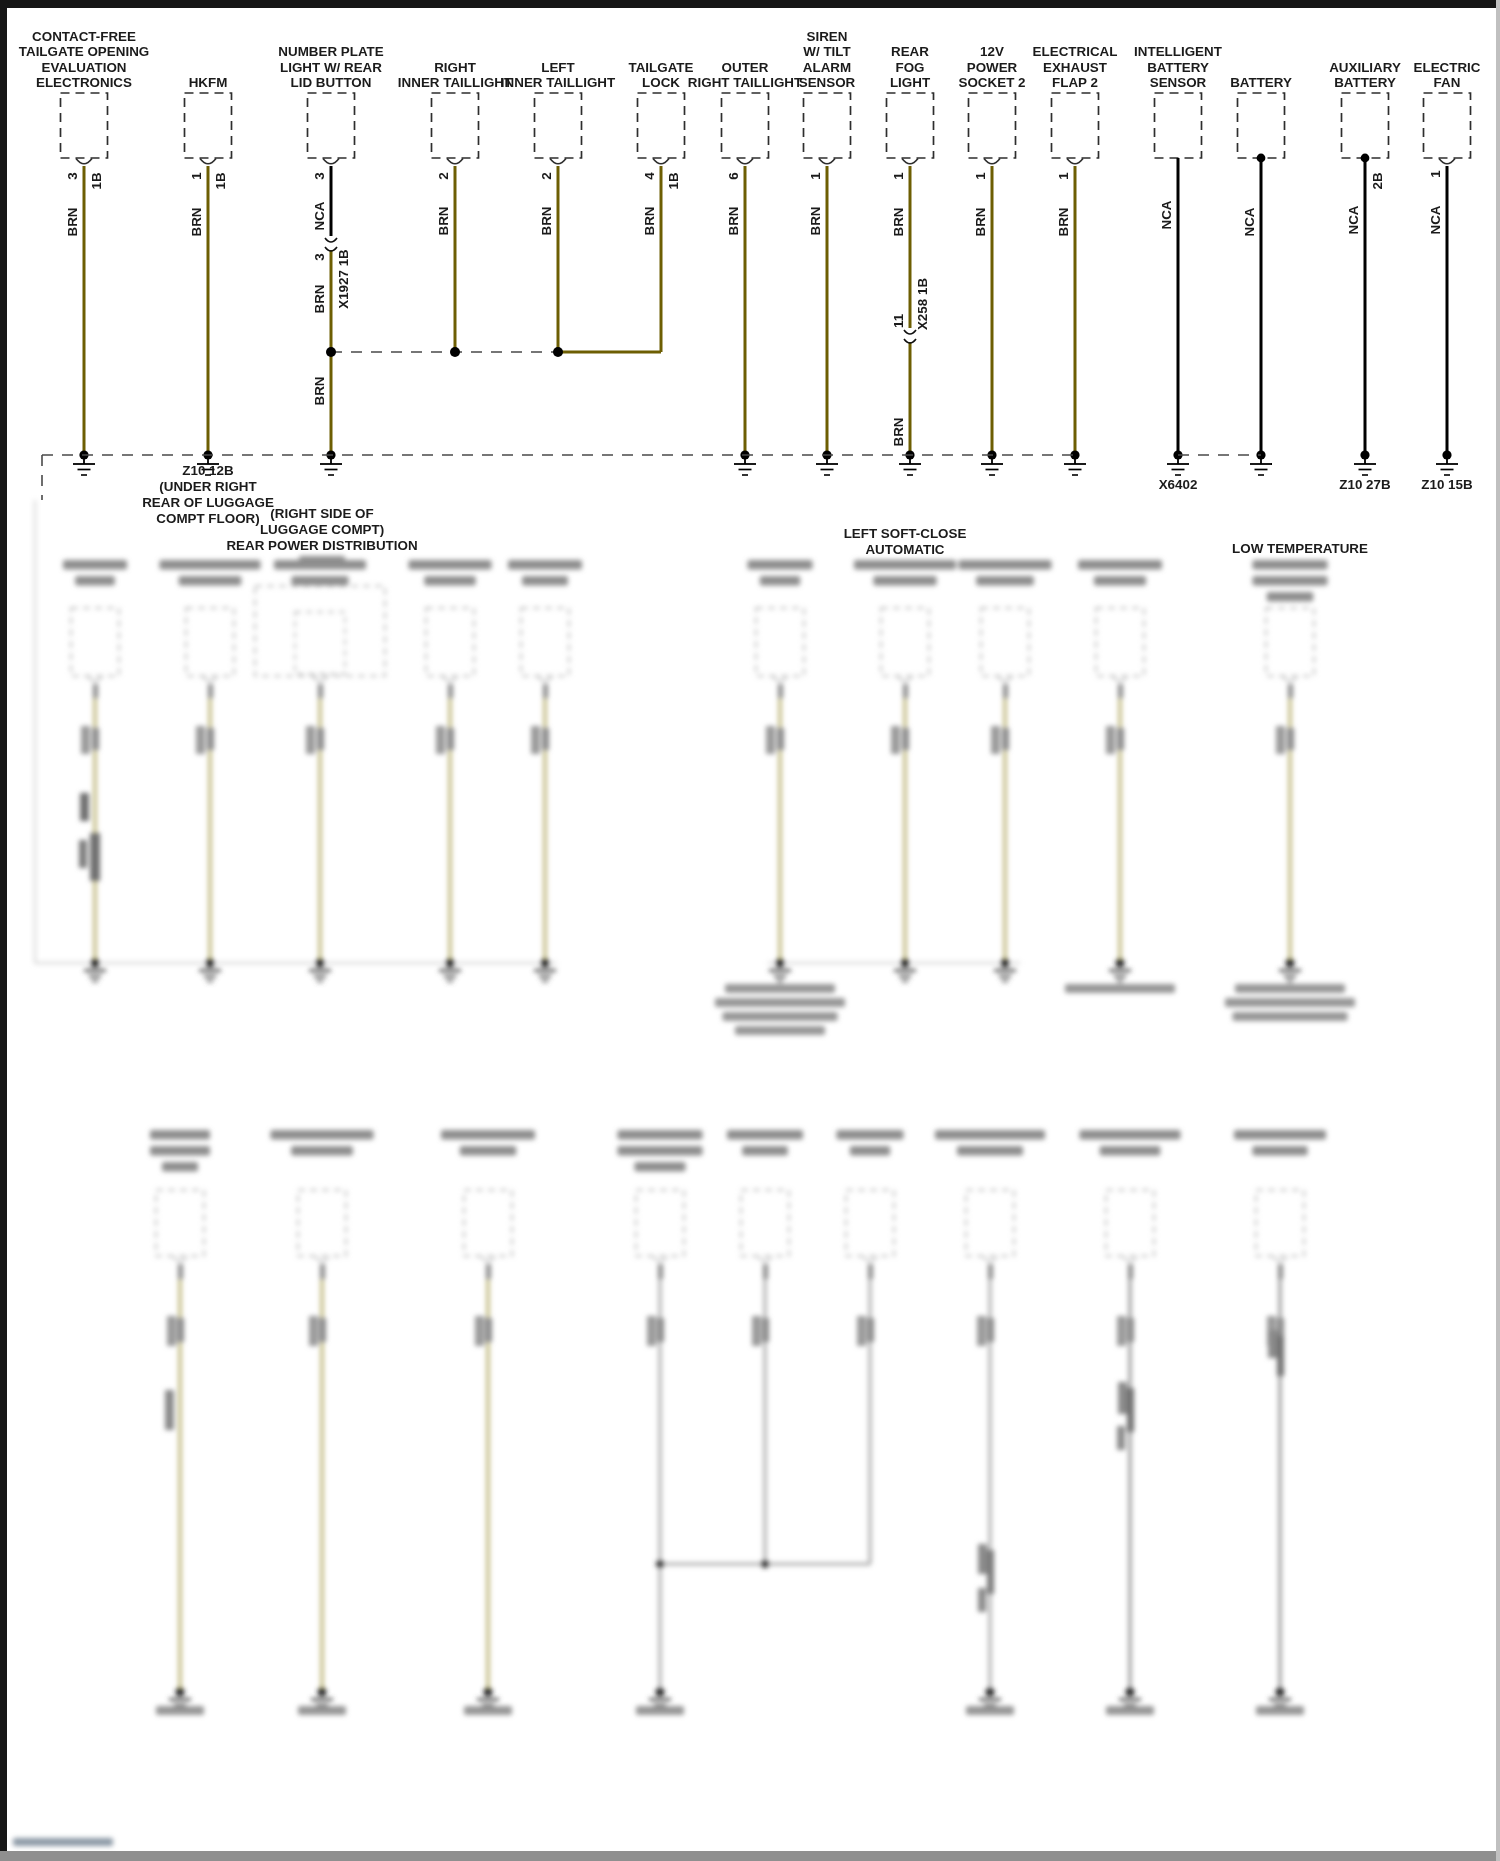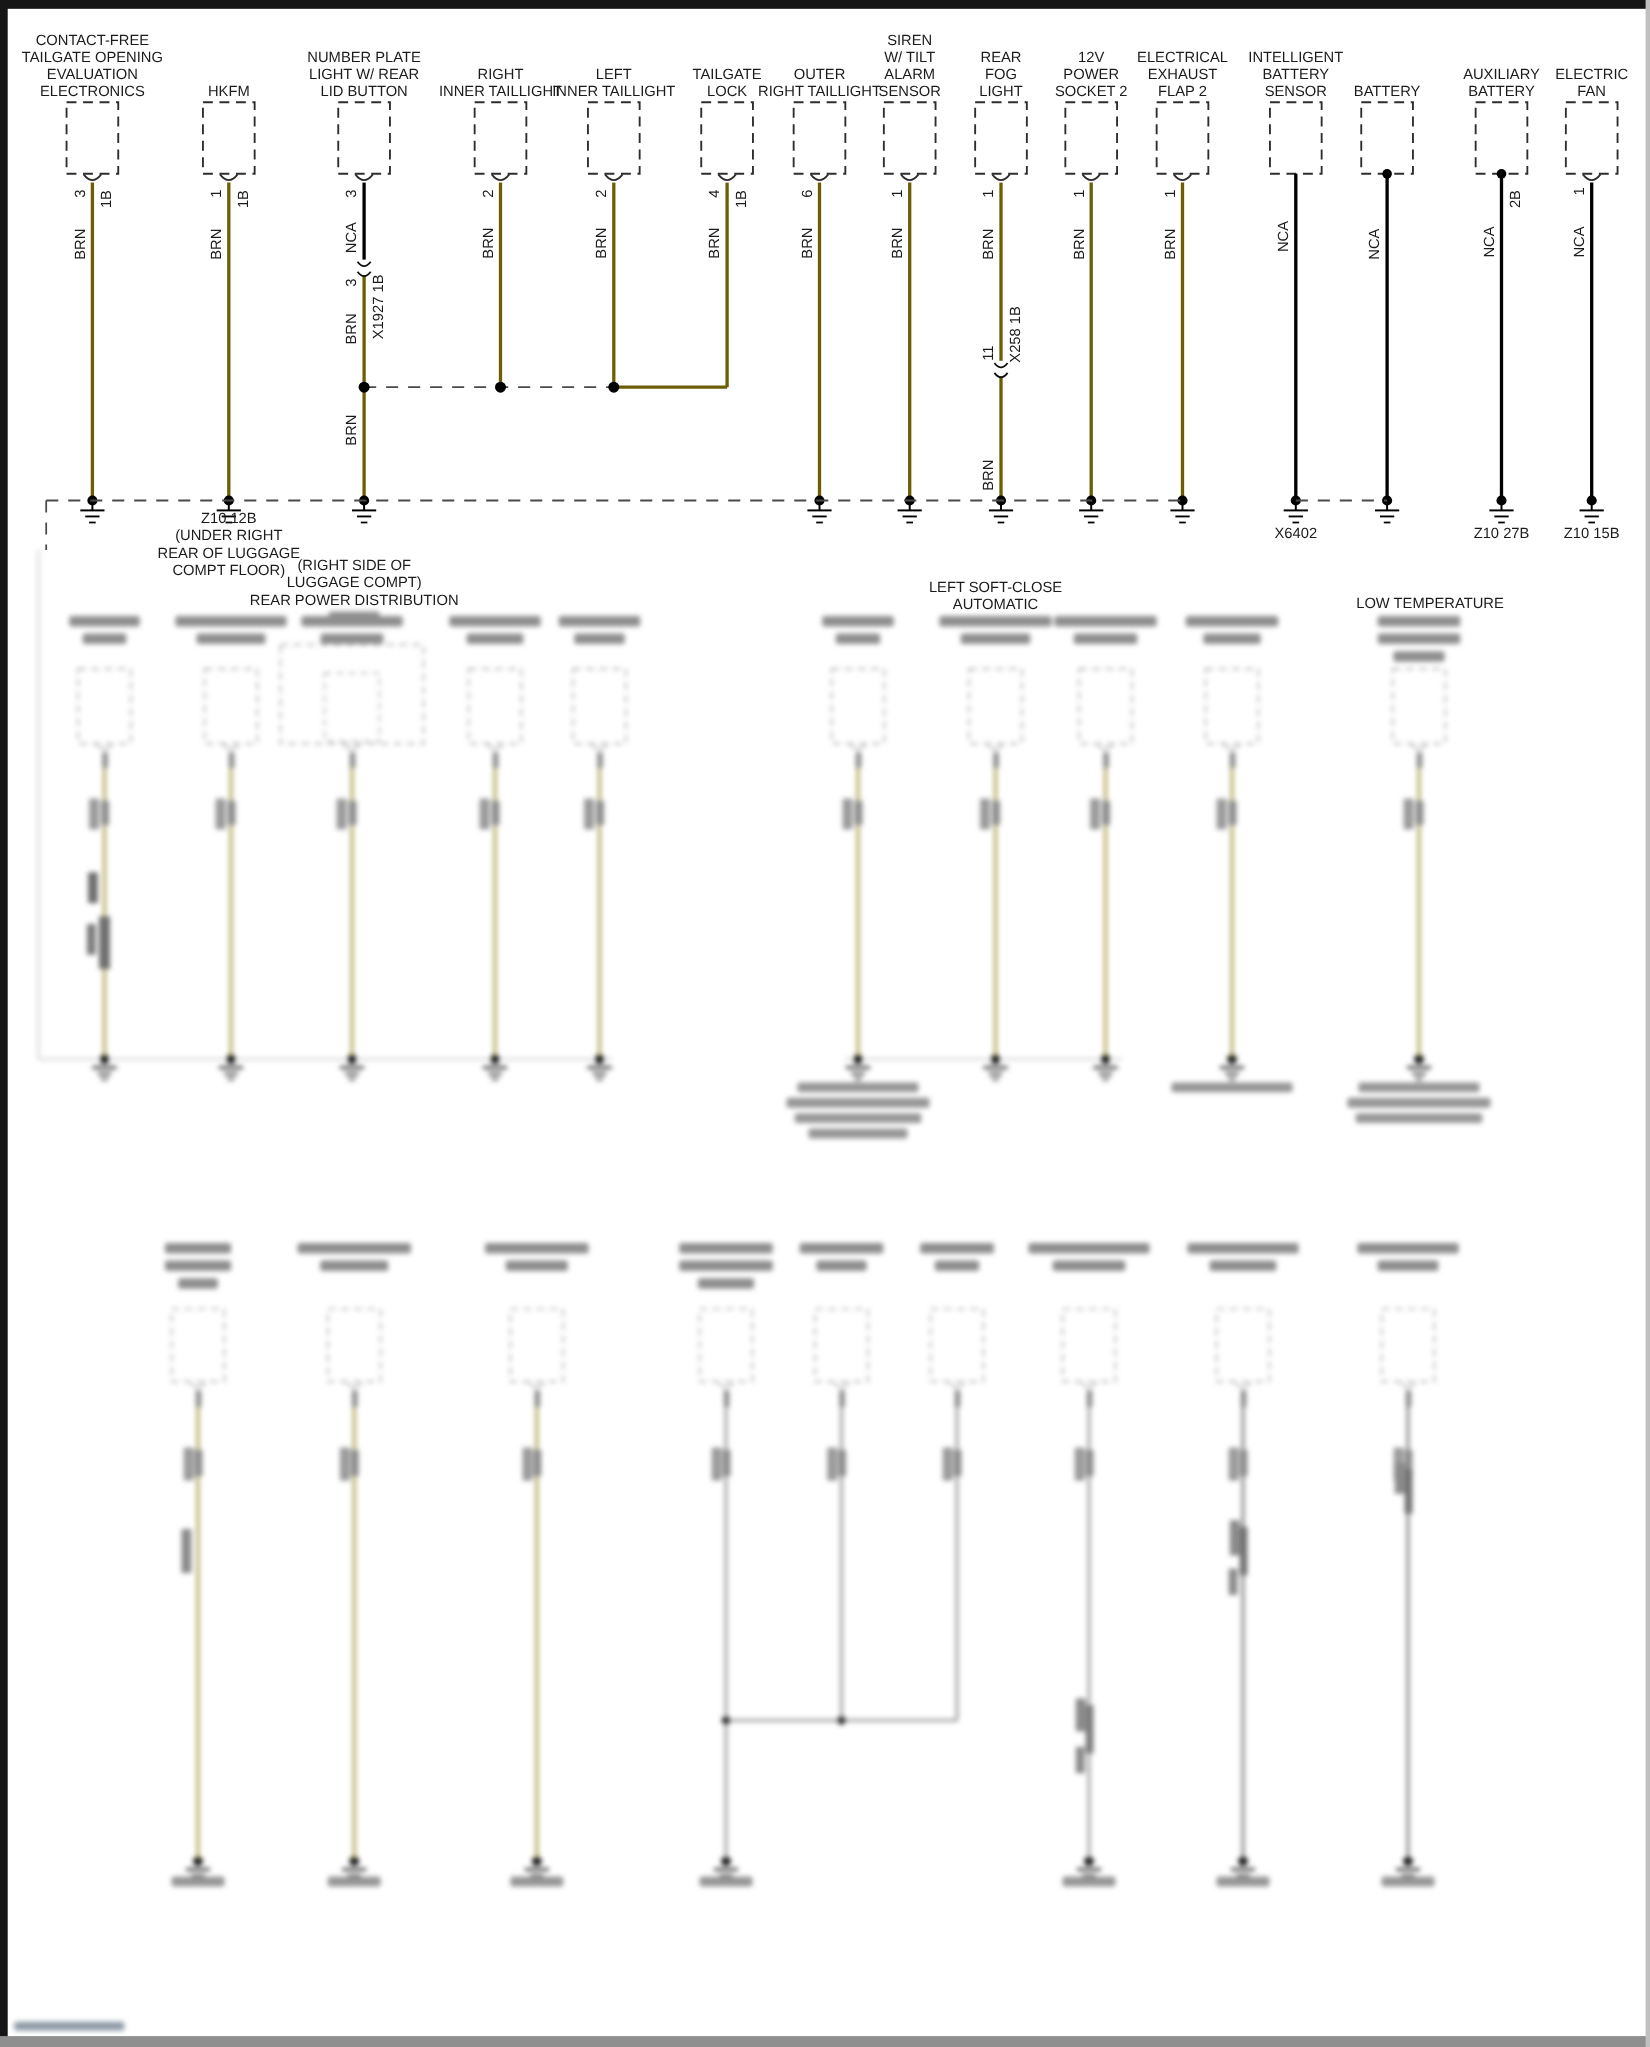--- a/index.html
+++ b/index.html
@@ -1,17 +1,17 @@
 <!DOCTYPE html>
 <html><head>
 <meta charset="utf-8">
 <style>
   html,body{margin:0;padding:0;background:#e8e8e8;}
   .page{position:relative;width:1500px;height:1861px;background:#ffffff;margin:0 auto;overflow:hidden;
-        font-family:"Liberation Sans", sans-serif;}
+        font-family:"Liberation Sans", sans-serif;font-weight:bold;}
   svg{position:absolute;left:0;top:0;}
   text.t{font-family:"Liberation Sans", sans-serif;font-size:13.4px;fill:#1b1b1b;}
   text.tc{text-anchor:middle;}
 </style>
 </head>
 <body>
 
 <div class="page">
   <svg id="cv" width="1500" height="1861" viewBox="0 0 1500 1861">
     <defs>

